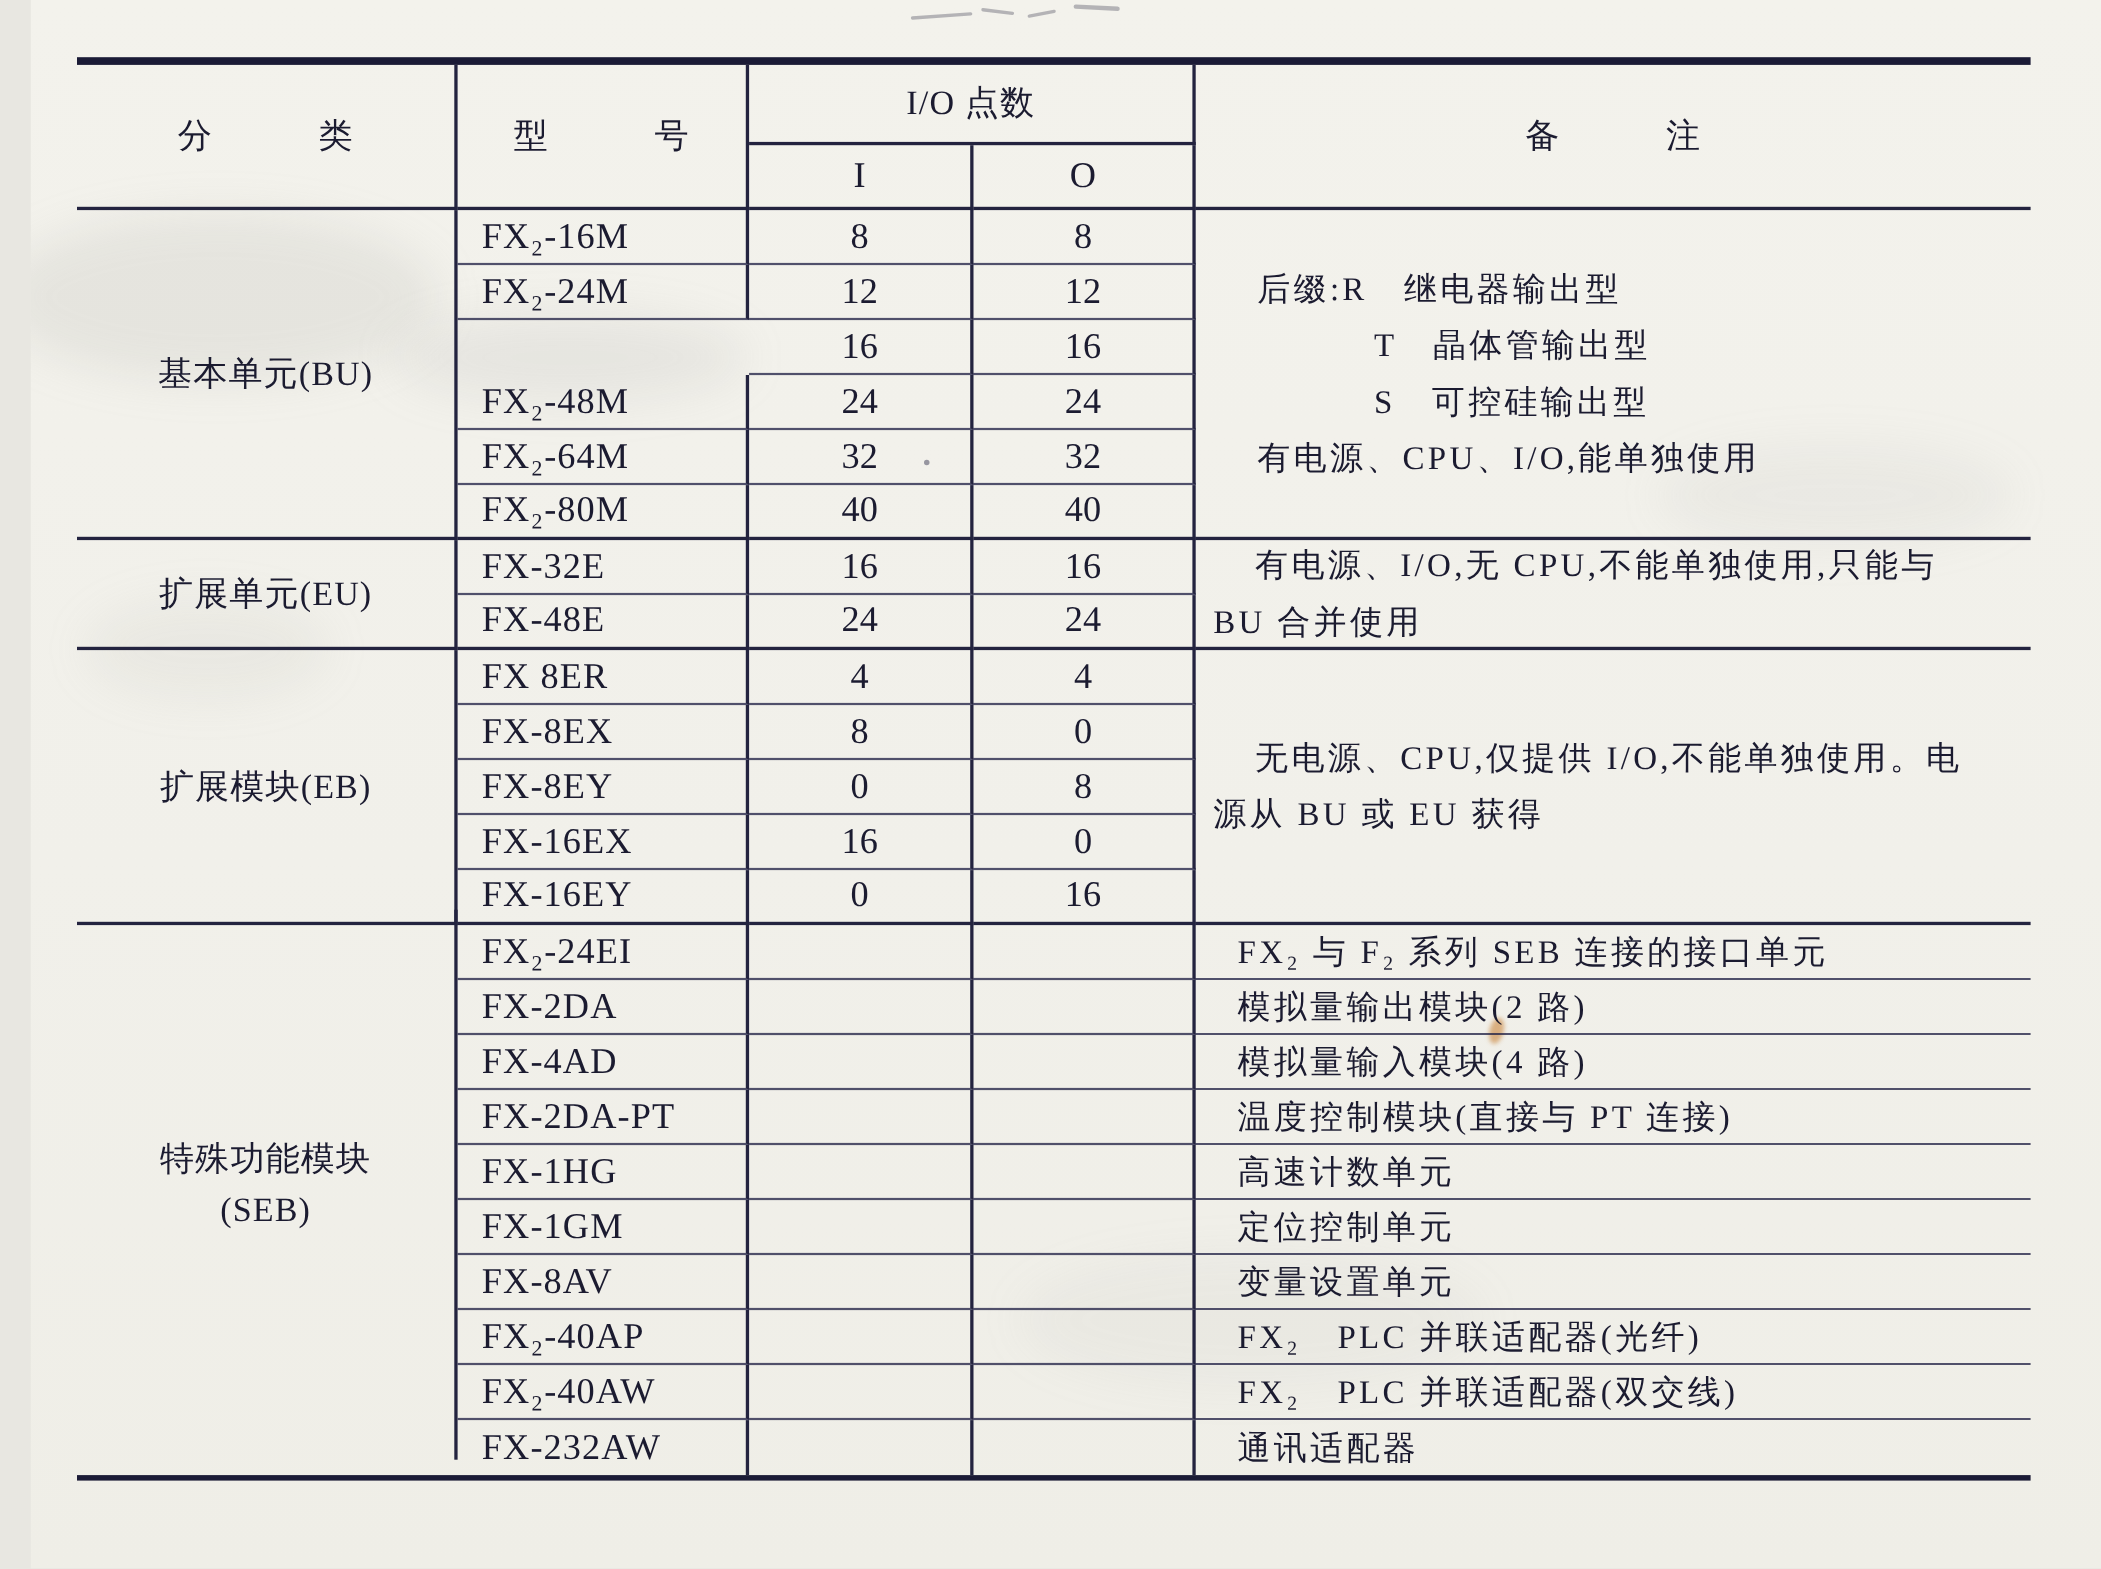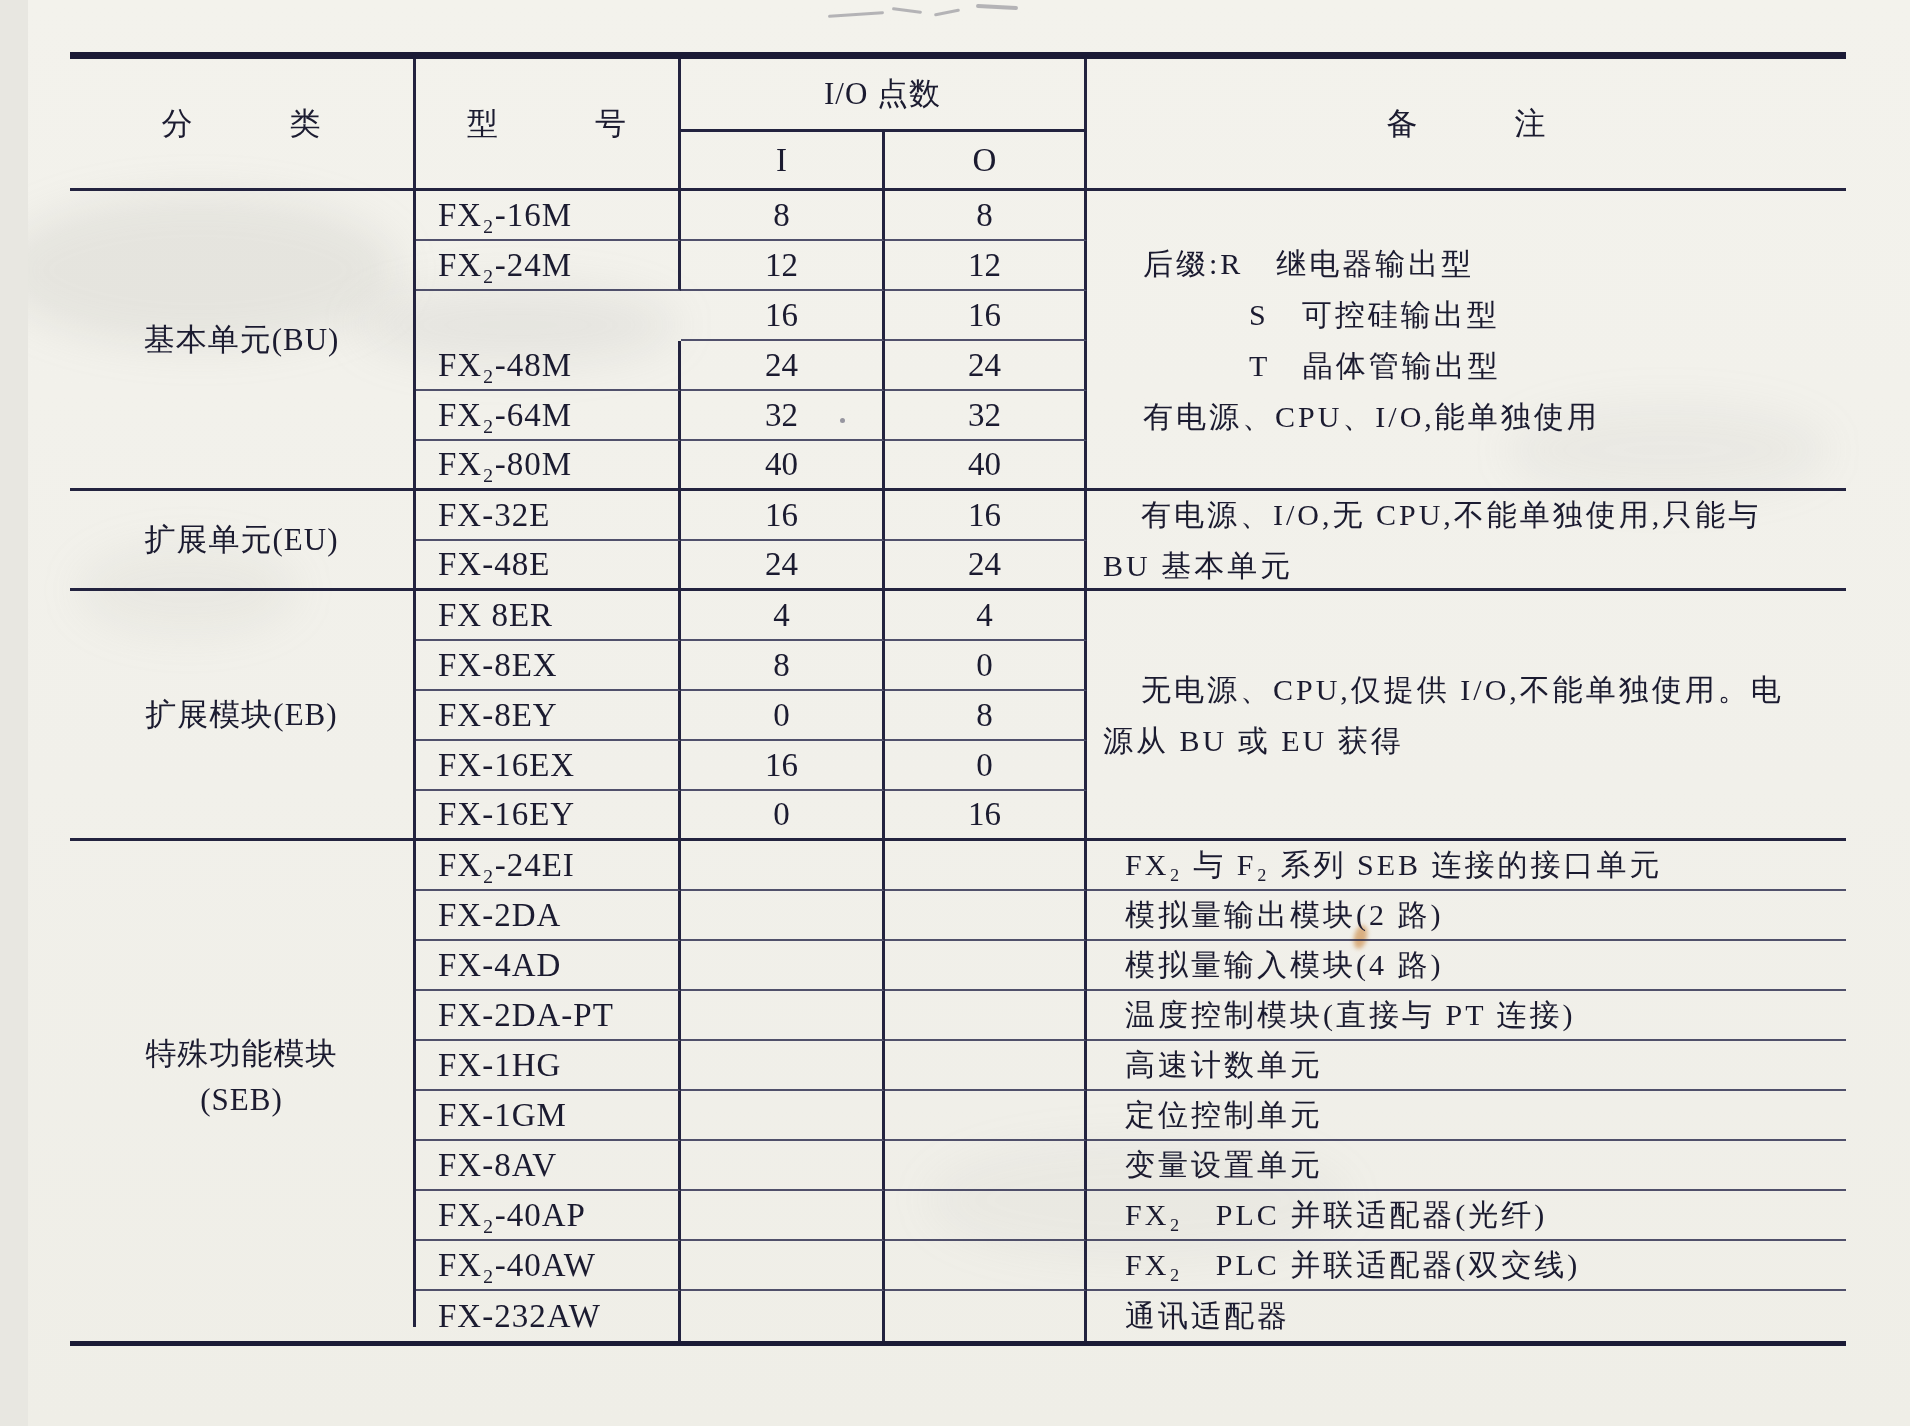--- a/index.html
+++ b/index.html
@@ -118,36 +118,36 @@
     <div class="cell model vr hb" style="grid-area:7/2/8/3">FX₂-64M</div>
     <div class="cell num vr hb" style="grid-area:7/3/8/4">32</div>
     <div class="cell num vr hb" style="grid-area:7/4/8/5">32</div>
 
     <div class="cell model vr sb" style="grid-area:8/2/9/3">FX₂-80M</div>
     <div class="cell num vr sb" style="grid-area:8/3/9/4">40</div>
     <div class="cell num vr sb" style="grid-area:8/4/9/5">40</div>
 
     <div class="cell rblock sb" style="grid-area:3/5/9/6">
       <span class="rline ind-first">后缀:R　继电器输出型</span>
+      <span class="rline ind-suffix">T　晶体管输出型</span>
       <span class="rline ind-suffix">S　可控硅输出型</span>
-      <span class="rline ind-suffix">T　晶体管输出型</span>
       <span class="rline ind-first">有电源、CPU、I/O,能单独使用</span>
     </div>
 
     <div class="cell model vr hb" style="grid-area:9/2/10/3">FX-32E</div>
     <div class="cell num vr hb" style="grid-area:9/3/10/4">16</div>
     <div class="cell num vr hb" style="grid-area:9/4/10/5">16</div>
 
     <div class="cell model vr sb" style="grid-area:10/2/11/3">FX-48E</div>
     <div class="cell num vr sb" style="grid-area:10/3/11/4">24</div>
     <div class="cell num vr sb" style="grid-area:10/4/11/5">24</div>
 
     <div class="cell rblock sb" style="grid-area:9/5/11/6">
       <span class="rline ind-line1">有电源、I/O,无 CPU,不能单独使用,只能与</span>
-      <span class="rline">BU 基本单元</span>
+      <span class="rline">BU 合并使用</span>
     </div>
 
     <div class="cell model vr hb" style="grid-area:11/2/12/3">FX 8ER</div>
     <div class="cell num vr hb" style="grid-area:11/3/12/4">4</div>
     <div class="cell num vr hb" style="grid-area:11/4/12/5">4</div>
 
     <div class="cell model vr hb" style="grid-area:12/2/13/3">FX-8EX</div>
     <div class="cell num vr hb" style="grid-area:12/3/13/4">8</div>
     <div class="cell num vr hb" style="grid-area:12/4/13/5">0</div>
 

